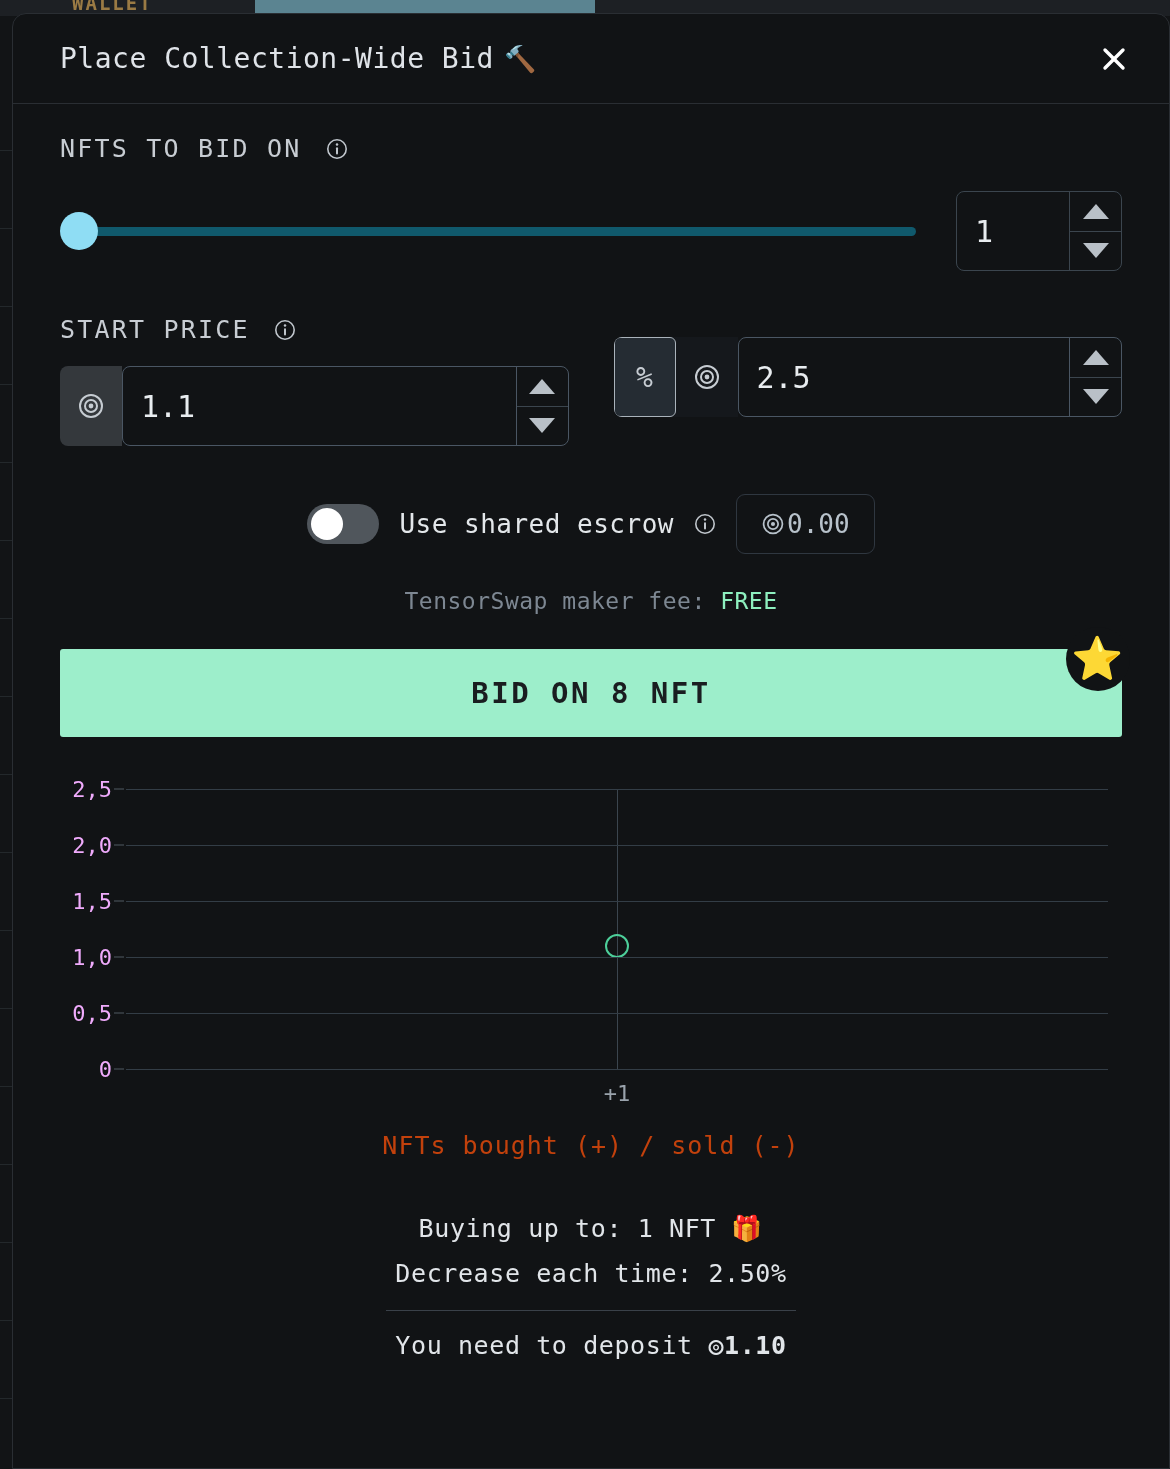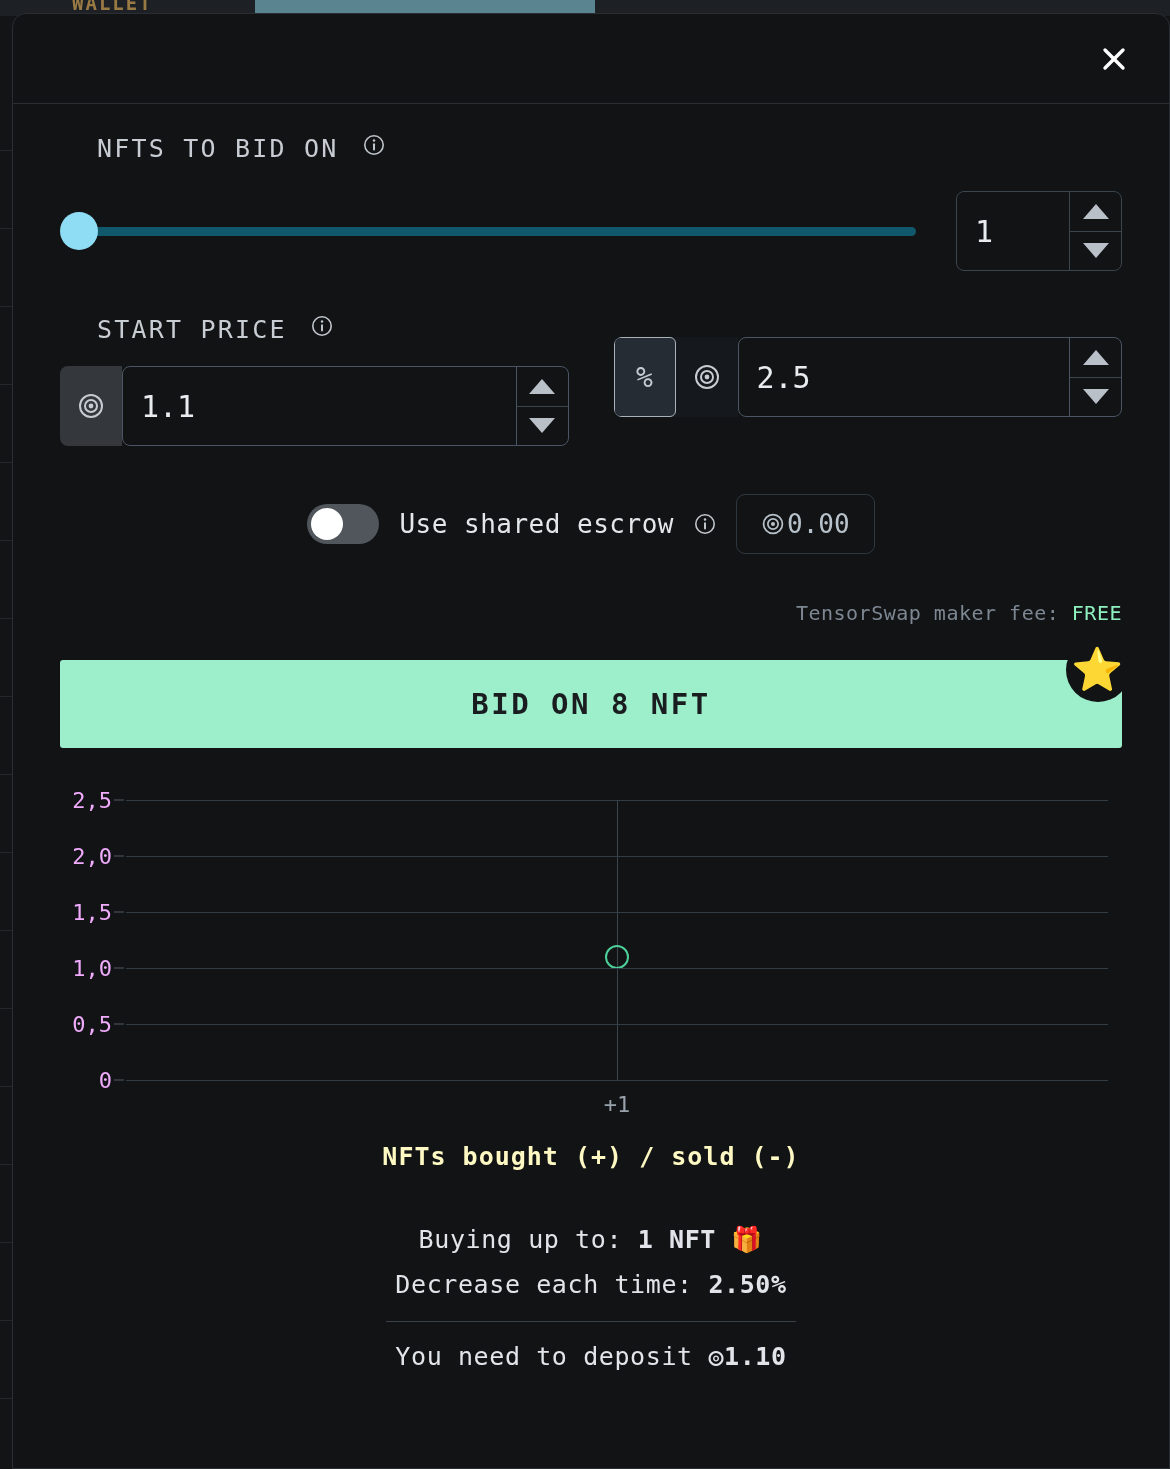--- a/index.html
+++ b/index.html
@@ -97,24 +97,23 @@
   
   #modal-body {
     padding: 30px 47px 0 47px;
   }
 
   .field-label {
     font-size: 25px;
     letter-spacing: 2.2px;
     color: #c8cdd3;
     display: flex;
-    align-items: flex-start;
+    align-items: center;
     gap: 24px;
     white-space: nowrap;
-    margin-left: 37px;
   }
 
   .info-icon {
     display: inline-flex;
     align-items: center;
     justify-content: center;
     width: 22px; height: 22px;
     cursor: pointer;
     flex: none;
   }
@@ -295,23 +294,23 @@
     padding: 14px 24px;
     font-size: 26px;
     color: #b8c2cb;
     display: flex;
     align-items: center;
     gap: 2px;
     white-space: nowrap;
   }
 
   #fee-line {
-    text-align: right;
-    margin-top: 47px;
-    font-size: 20px;
+    text-align: center;
+    margin-top: 34px;
+    font-size: 23px;
     color: #7d8792;
     letter-spacing: 0.5px;
   }
   #fee-line .fee-value { color: #8ef0bf; }
 
   
   #bid-wrap {
     position: relative;
     margin-top: 35px;
   }
@@ -396,38 +395,37 @@
     position: absolute;
     top: calc(100% + 12px);
     transform: translateX(-50%);
     font-size: 22px;
     color: #9aa3ac;
   }
   #x-axis-title {
     text-align: center;
     margin-top: 52px;
     font-size: 25px;
-    color: #fef9c3;
+    color: #c2410c;
     letter-spacing: 1px;
-    font-weight: bold;
   }
 
   
   #summary {
     margin-top: 54px;
     text-align: center;
   }
   .summary-line {
     font-size: 25px;
     color: #e1e5e9;
     letter-spacing: 0.6px;
     margin-bottom: 16px;
     white-space: nowrap;
   }
-  .summary-line .sv { font-weight: bold; }
+  .summary-line .sv { font-weight: normal; }
   #summary-divider {
     width: 410px;
     height: 1px;
     background: #3a4149;
     margin: 22px auto 20px auto;
   }
   #deposit-line {
     font-size: 25px;
     color: #e1e5e9;
     letter-spacing: 0.6px;
@@ -458,20 +456,23 @@
     <div class="bg-row" style="top: 1086px;"></div>
     <div class="bg-row" style="top: 1164px;"></div>
     <div class="bg-row" style="top: 1242px;"></div>
     <div class="bg-row" style="top: 1320px;"></div>
     <div class="bg-row" style="top: 1398px;"></div>
   </div>
 
 <div id="modal">
 
   <div id="modal-header">
+    <div id="modal-title">
+      <span>Place Collection-Wide Bid</span><span class="hammer">🔨</span>
+    </div>
     <div id="close-btn">
       <svg width="30" height="30" viewBox="0 0 30 30" aria-hidden="true">
         <line x1="6" y1="6" x2="24" y2="24" stroke="#ffffff" stroke-width="3.4" stroke-linecap="round"></line>
         <line x1="24" y1="6" x2="6" y2="24" stroke="#ffffff" stroke-width="3.4" stroke-linecap="round"></line>
       </svg>
     </div>
   </div>
 
   <div id="modal-body">
 

